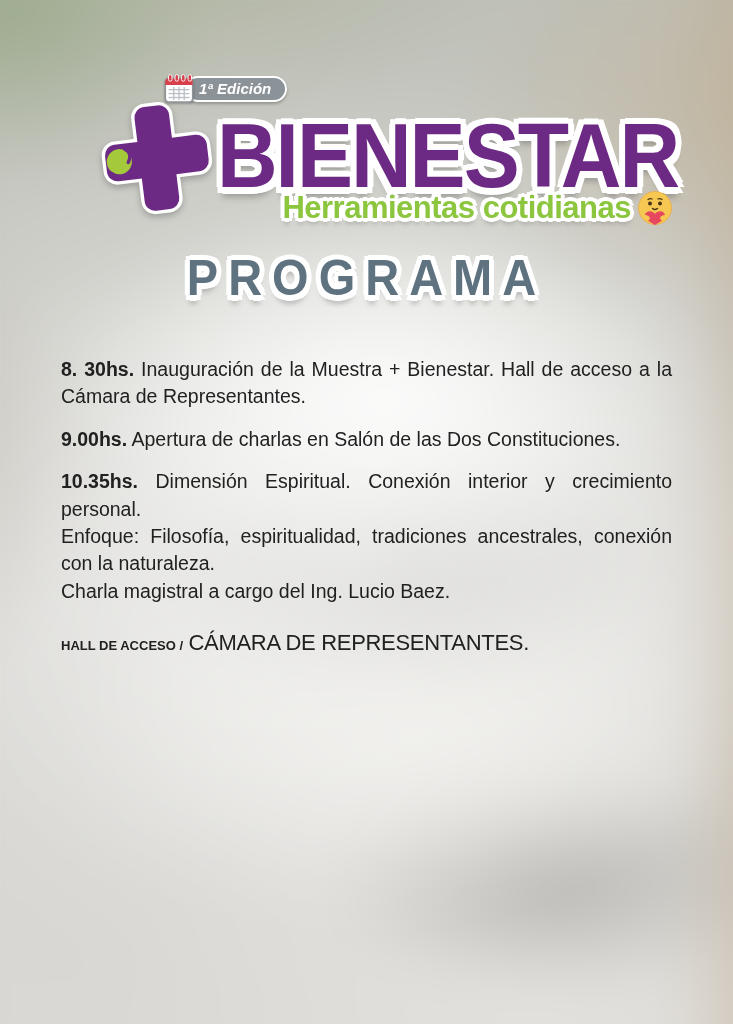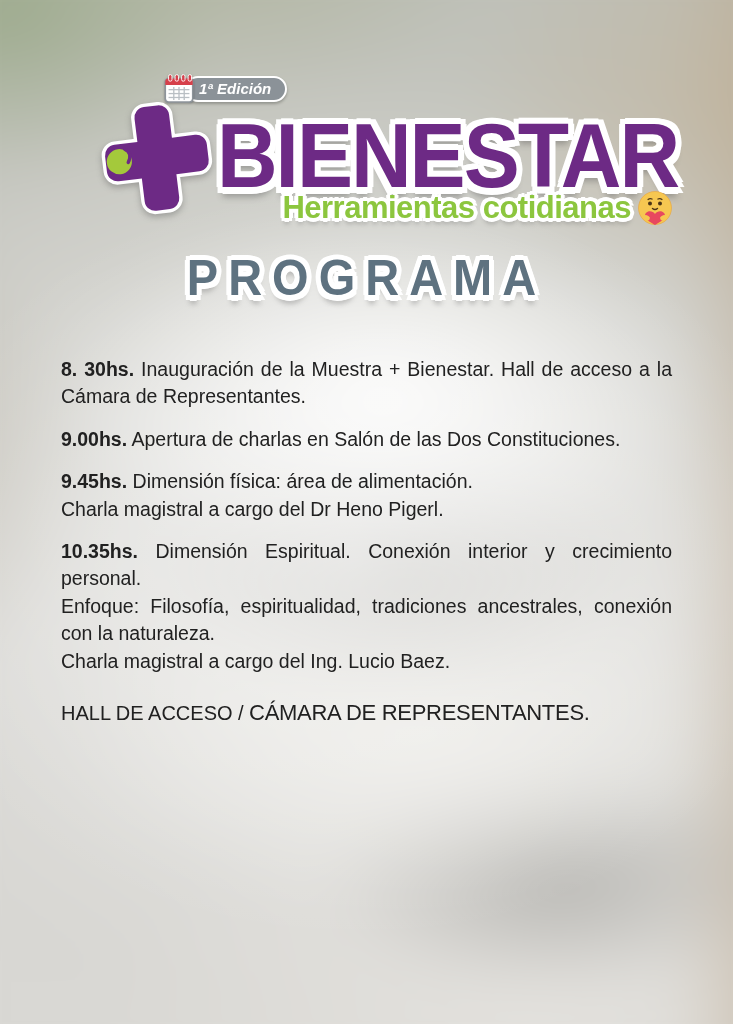--- a/index.html
+++ b/index.html
@@ -95,21 +95,21 @@
   
   .content{
     position:absolute; top:314px; left:61px; width:611px;
     color:#212121;
     font-size:19.5px; line-height:27.4px;margin-top:42px;
   }
   .item{ margin:0 0 15px 0; text-align:justify; }
   .item .time{ font-weight:700; }
   .item .txt{ white-space:pre-line; }
   .venue{ margin:24px 0 0 0; }
-  .venue .venue-bold{ font-weight:400; font-size:20px; }
+  .venue .venue-bold{ font-weight:700; font-size:13px; }
   .venue .venue-rest{ font-weight:400; font-size:22px; letter-spacing:-0.3px; }
   .hashtag{
     margin-top:16px; text-align:center;
     font-family:"DejaVu Serif", serif;
     font-weight:700; font-size:44px; letter-spacing:-1px;
     color:#5c2b83;
     text-shadow:
       -4px -4px 0 #fff, 4px -4px 0 #fff, -4px 4px 0 #fff, 4px 4px 0 #fff,
       -5px 0 0 #fff, 5px 0 0 #fff, 0 -5px 0 #fff, 0 5px 0 #fff,
       0 7px 4px rgba(120,120,120,.35);
@@ -166,22 +166,20 @@
       <rect x="6.5" y="25.5" width="6.5" height="4.5" rx="2.2" fill="#f6c751" transform="rotate(28 9.7 27.7)"></rect>
       <rect x="23" y="25.5" width="6.5" height="4.5" rx="2.2" fill="#f6c751" transform="rotate(-28 26.2 27.7)"></rect>
     </svg>
   </div>
 
   <div class="programa">PROGRAMA</div>
 
   <div class="content">
     <p class="item"><span class="time">8. 30hs.</span> <span class="txt">Inauguración de la Muestra + Bienestar. Hall de acceso a la Cámara de Representantes.</span></p>
     <p class="item"><span class="time">9.00hs.</span> <span class="txt">Apertura de charlas en Salón de las Dos Constituciones.</span></p>
-    <p class="item"><span class="time">9.45hs.</span> <span class="txt">Dimensión física: área de alimentación.
-Charla magistral a cargo del Dr Heno Pigerl.</span></p>
     <p class="item"><span class="time">10.35hs.</span> <span class="txt">Dimensión Espiritual. Conexión interior y crecimiento personal.
 Enfoque: Filosofía, espiritualidad, tradiciones ancestrales, conexión con la naturaleza.
 Charla magistral a cargo del Ing. Lucio Baez.</span></p>
 
     <p class="venue">
       <span class="venue-bold">HALL DE ACCESO /</span>
       <span class="venue-rest">CÁMARA DE REPRESENTANTES.</span>
     </p>
 
   </div>

